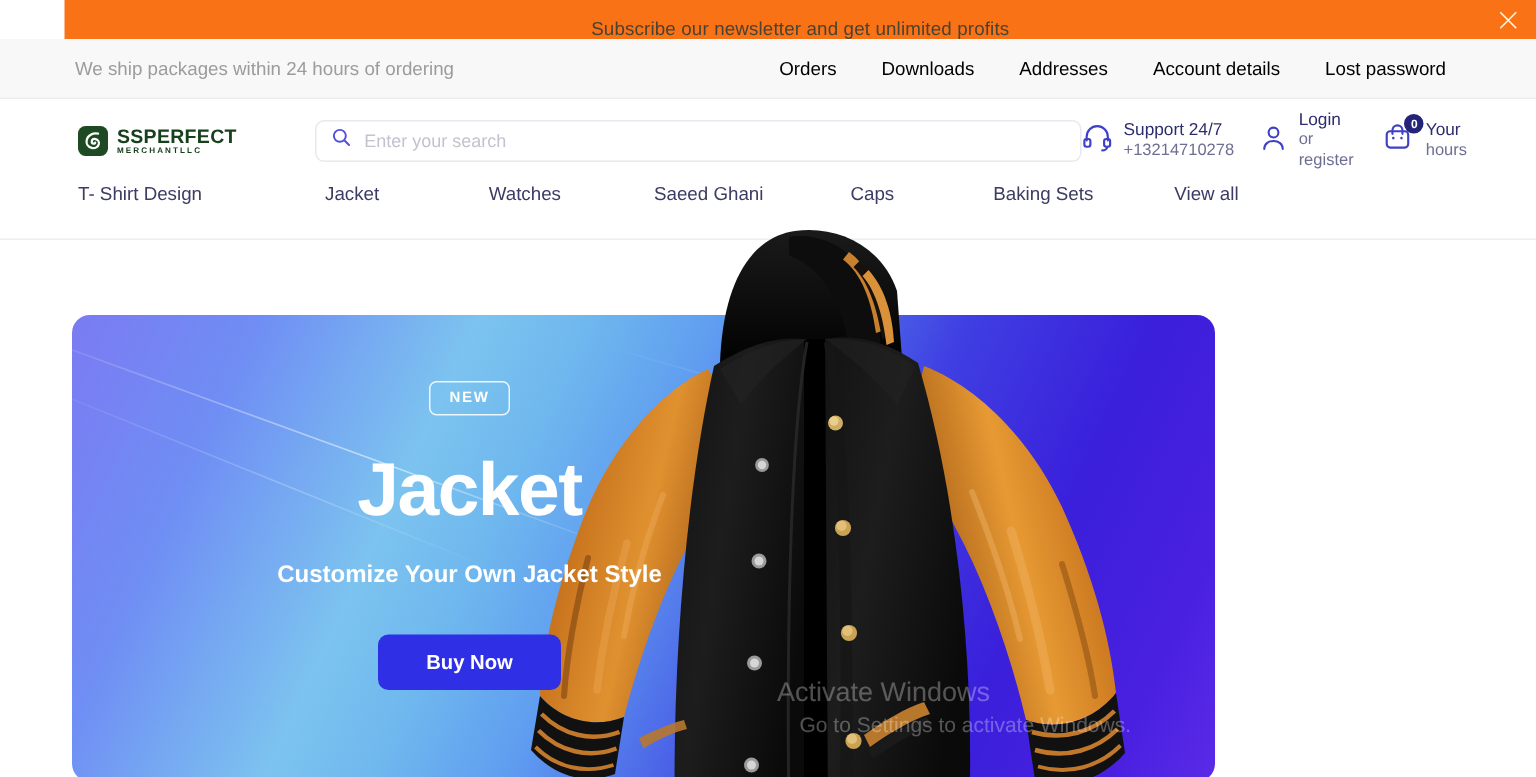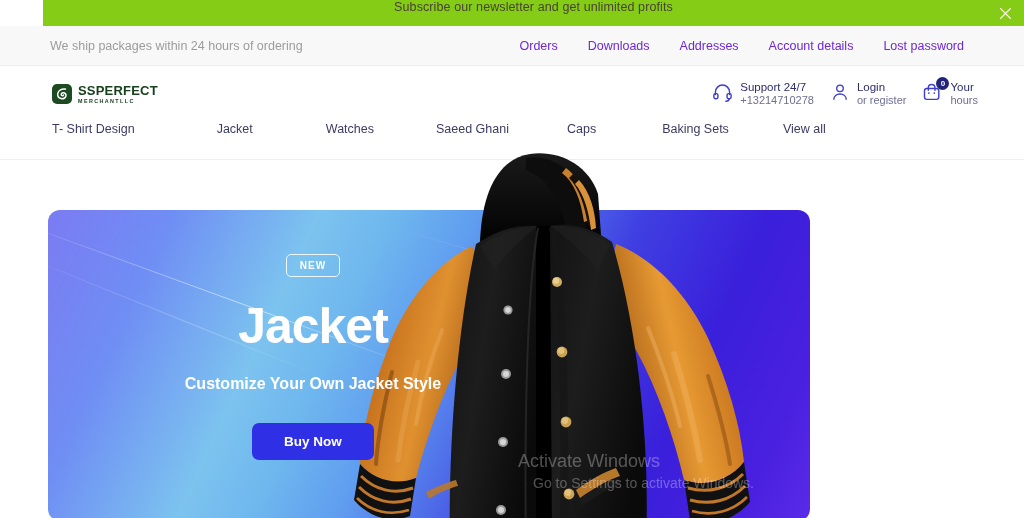--- a/index.html
+++ b/index.html
@@ -7,22 +7,22 @@
     width:1024px; height:518px;
     background:#ffffff;
     font-family:"Liberation Sans", sans-serif;
     overflow:hidden;
   }
 
   
   .promo-bar{
     position:relative;
     height:26px;
-    background:#84cc16;
-    display:flex; align-items:flex-start; justify-content:center;margin-left:43px;
+    background:#f97316;
+    display:flex; align-items:flex-end; justify-content:center;margin-left:43px;
   }
   .promo-text{
     font-size:12.5px; color:#4a4232; letter-spacing:.1px;
   }
   .promo-close{
     position:absolute; right:10px; top:50%; transform:translateY(-50%);
     width:18px; height:18px; cursor:pointer;
     display:flex; align-items:center; justify-content:center;
   }
   .promo-close svg{ display:block; }
@@ -31,21 +31,21 @@
   .util-bar{
     height:40px;
     background:#f8f8f8;
     border-bottom:1px solid #ededed;
     display:flex; align-items:center;
     padding:0 60px 0 50px;
   }
   .util-ship{ font-size:12.5px; color:#9c9c9c; }
   .util-links{ margin-left:auto; display:flex; gap:30px; }
   .util-links a{
-    font-size:12.5px; color:#6d28d9; text-decoration:none; cursor:pointer;
+    font-size:12.5px; color:#000000; text-decoration:none; cursor:pointer;
   }
 
   
   .header{
     height:56px; background:#fff;
     display:flex; align-items:center;
     padding:0 46px 0 52px;
   }
   .logo{ display:flex; align-items:center; gap:6px; cursor:pointer; }
   .logo-mark{
@@ -228,20 +228,29 @@
       <svg width="14" height="14" viewBox="0 0 14 14" aria-hidden="true">
         <path d="M10.4 2.1c-3.6-.6-7 1.2-7.6 4.3-.5 2.5 1 4.6 3.3 5.2 2.3.6 4.4-.7 4.8-2.6.3-1.6-.7-3-2.2-3.3-1.2-.2-2.3.5-2.5 1.5-.1.8.4 1.5 1.2 1.6.5.1 1-.2 1.1-.7" fill="none" stroke="#ffffff" stroke-width="1.5" stroke-linecap="round"></path>
       </svg>
     </span>
     <span class="logo-text">
       <span class="logo-name">SSPERFECT</span>
       <span class="logo-sub">MERCHANTLLC</span>
     </span>
   </div>
 
+  <div class="search-wrap">
+    <span>
+      <svg width="13" height="13" viewBox="0 0 14 14" aria-hidden="true">
+        <circle cx="6" cy="6" r="4.3" fill="none" stroke="#4f4fe0" stroke-width="1.4"></circle>
+        <path d="M9.2 9.2 L12.6 12.6" stroke="#4f4fe0" stroke-width="1.4" stroke-linecap="round"></path>
+      </svg>
+    </span>
+    <input class="search-input" type="text" placeholder="Enter your search" style="">
+  </div>
 
   <div class="header-actions">
 
     <div class="action">
       <span>
         <svg width="21" height="21" viewBox="0 0 22 22" aria-hidden="true">
           <path d="M3.6 13.2V10.6a7.4 7.4 0 0 1 14.8 0v2.6" fill="none" stroke="#3f3fc9" stroke-width="1.5" stroke-linecap="round"></path>
           <rect x="2" y="12.2" width="4.2" height="5.4" rx="1.5" fill="none" stroke="#3f3fc9" stroke-width="1.5"></rect>
           <rect x="15.8" y="12.2" width="4.2" height="5.4" rx="1.5" fill="none" stroke="#3f3fc9" stroke-width="1.5"></rect>
           <path d="M17.9 17.6c0 1.6-1.6 2.6-3.4 2.6" fill="none" stroke="#3f3fc9" stroke-width="1.5" stroke-linecap="round"></path>

